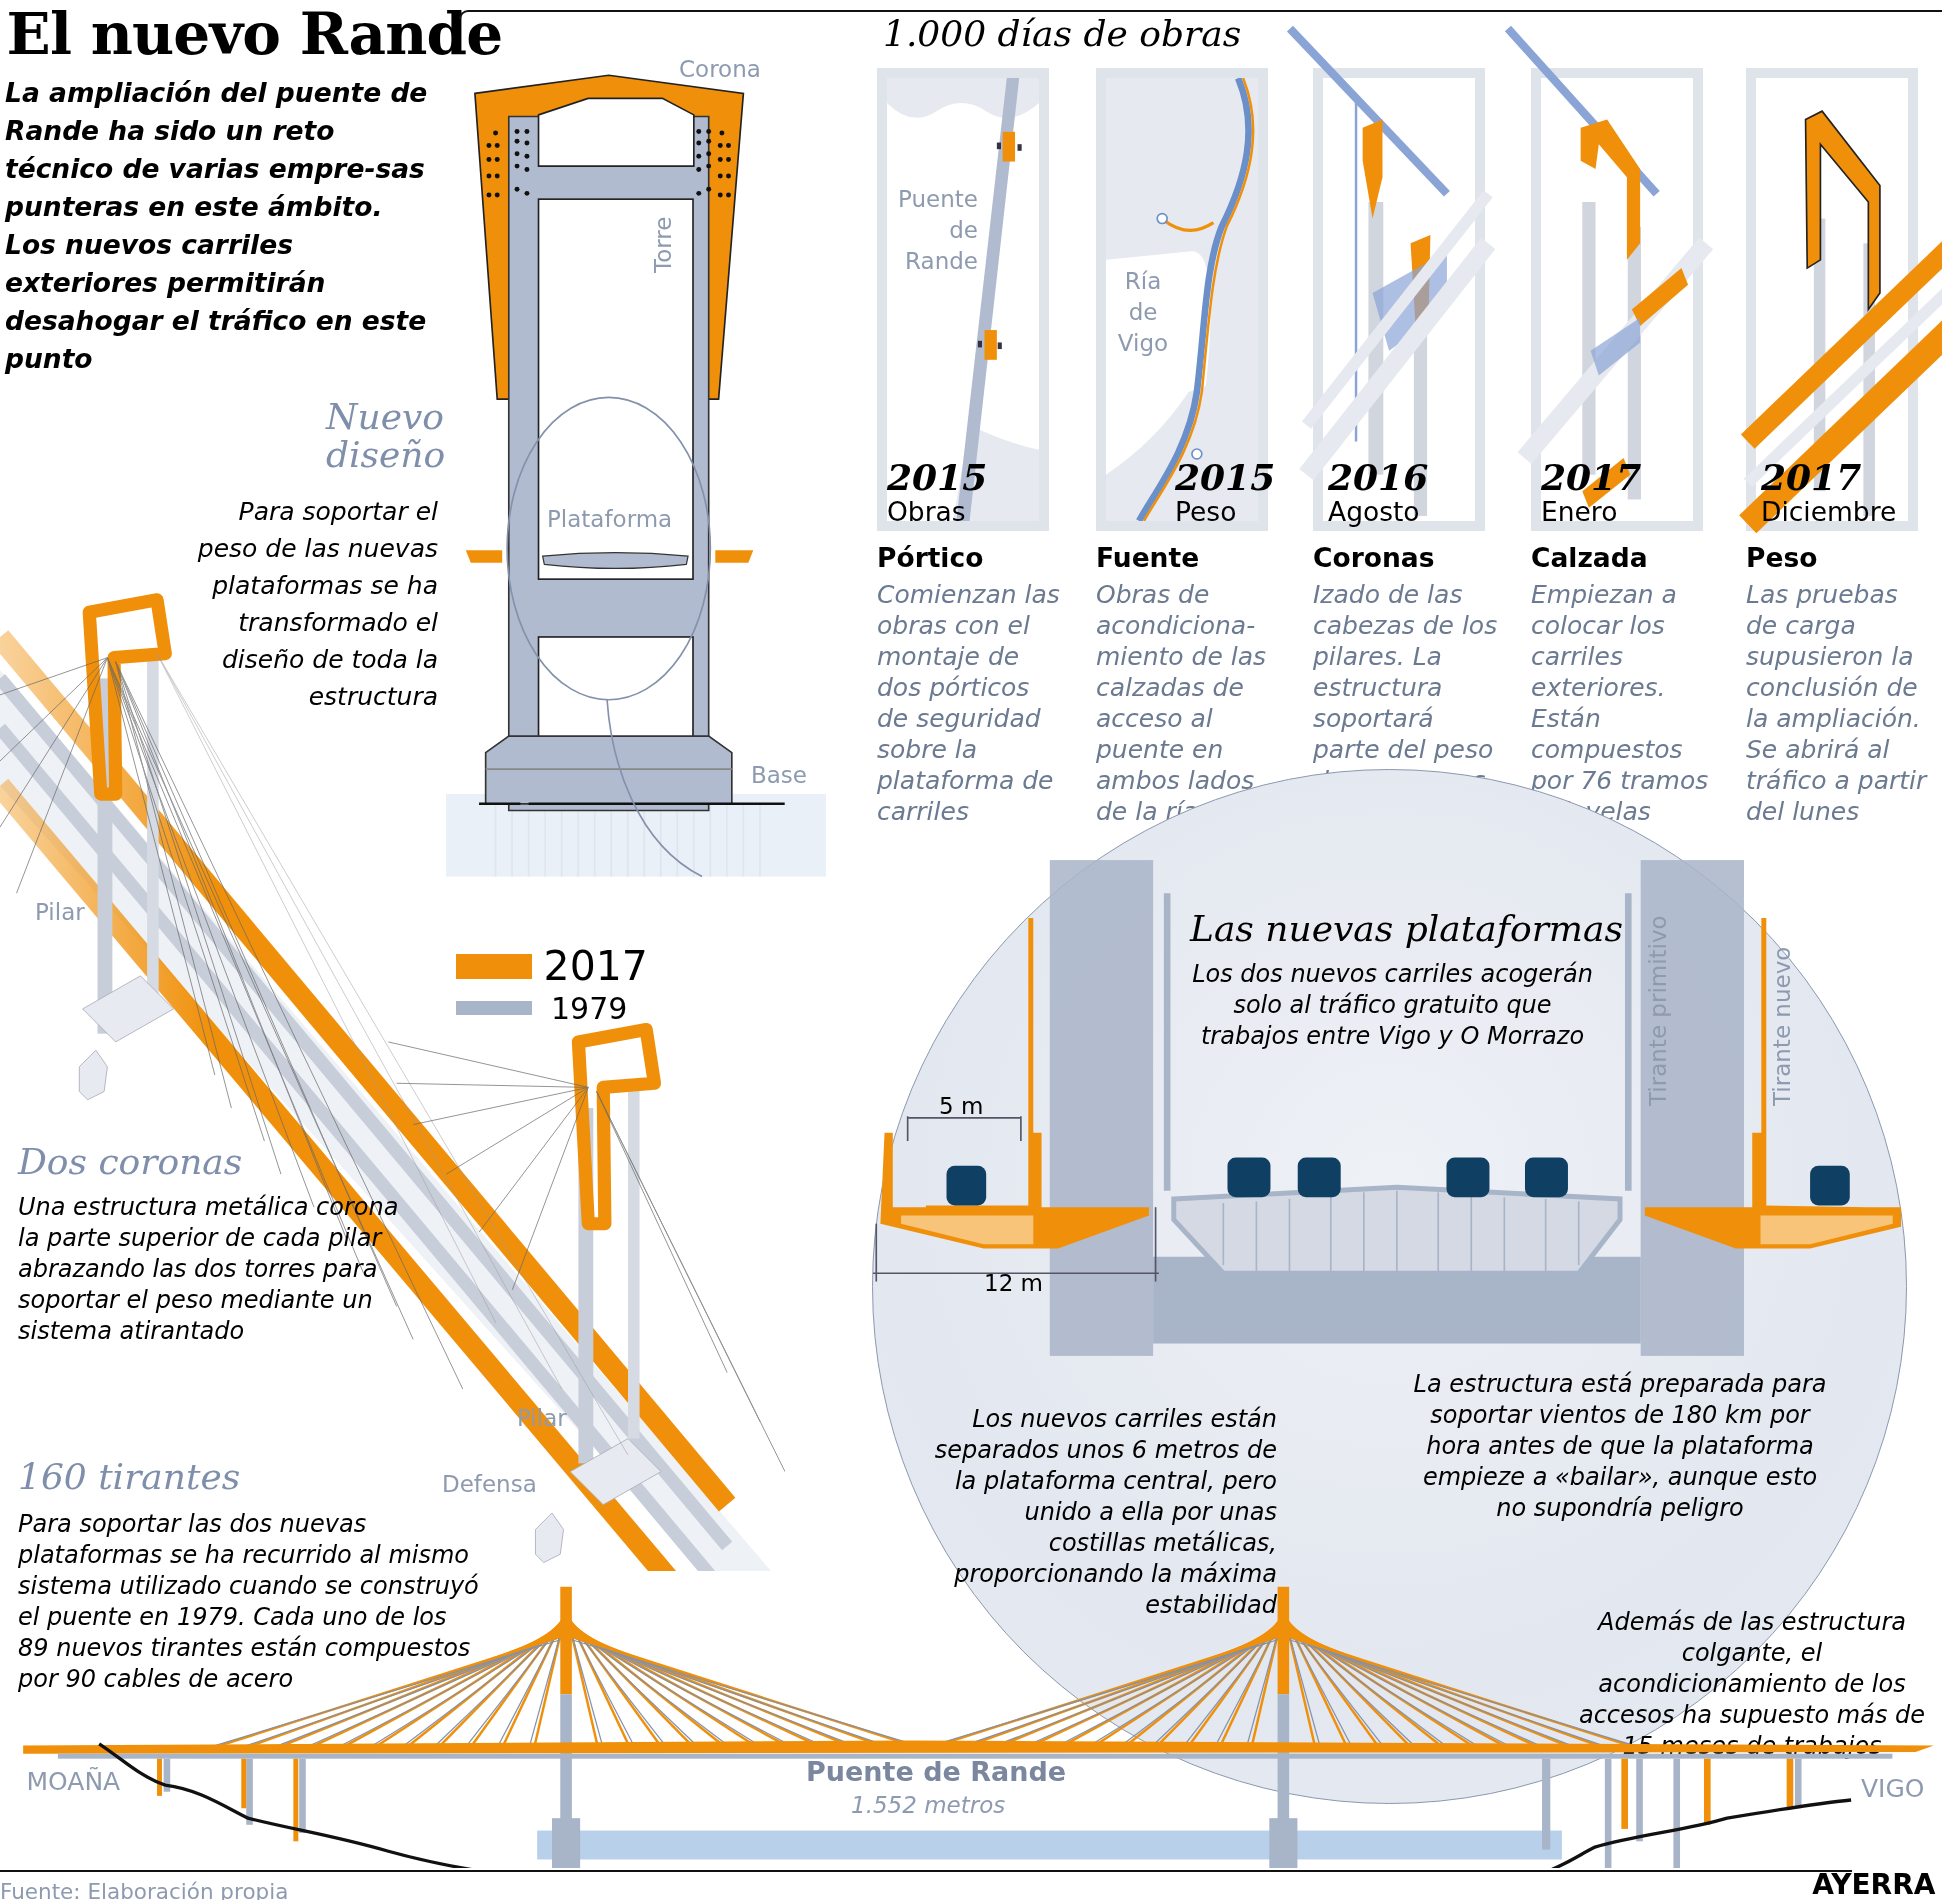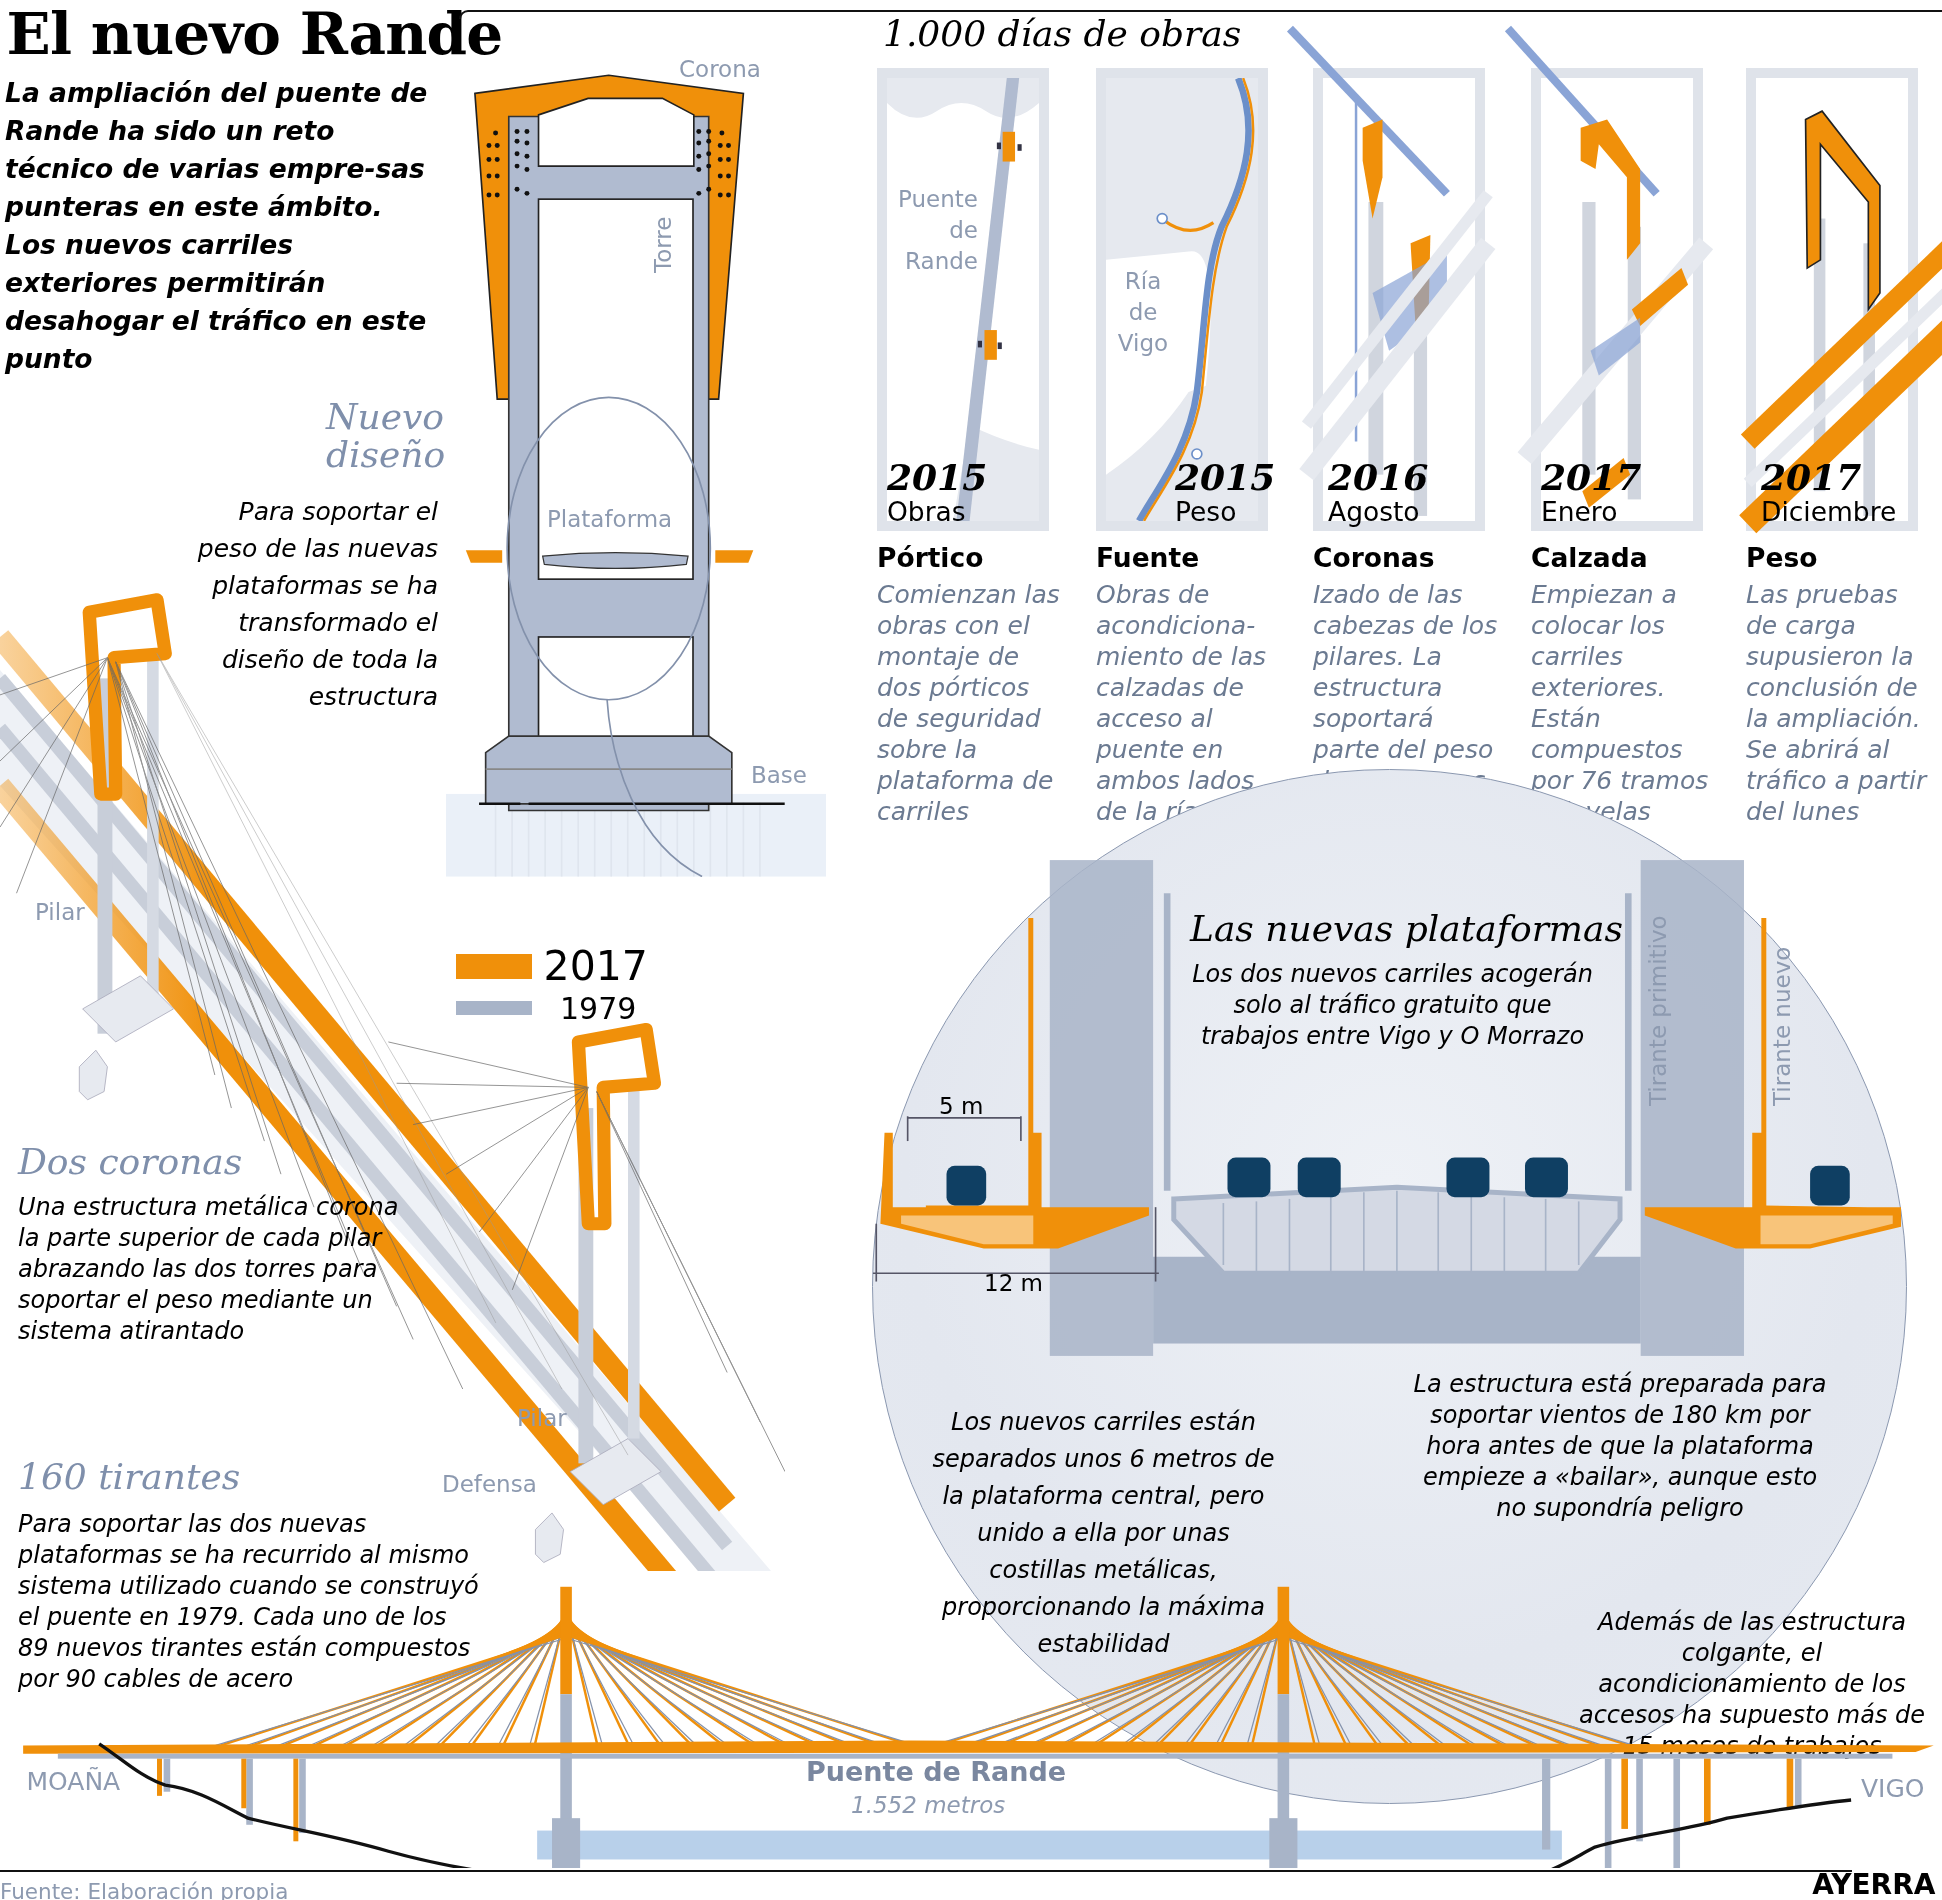--- a/index.html
+++ b/index.html
@@ -127,21 +127,21 @@
 </div>
 <div class="abs sans body-it" style="left:178px;top:493px;width:260px;text-align:right;line-height:37px;">Para soportar el peso de las nuevas plataformas se ha transformado el diseño de toda la estructura</div>
 
 <div class="abs" style="left:456px;top:942px">
   <div style="display:flex;align-items:center;height:48px">
     <span style="display:inline-block;width:76px;height:25px;background:#f0900a"></span>
     <span class="sans" style="font-size:41px;margin-left:11.6px">2017</span>
   </div>
   <div style="display:flex;align-items:center;height:36px">
     <span style="display:inline-block;width:76px;height:13.2px;background:#a8b4c8"></span>
-    <span class="sans" style="font-size:30px;margin-left:28px">1979</span>
+    <span class="sans" style="font-size:30px;margin-left:19px">1979</span>
   </div>
 </div>
 
 <svg class="abs" style="left:0;top:579px" width="785" height="992" viewBox="0 0 950 1200">
   <defs>
     <linearGradient id="fadeL" x1="0" y1="0" x2="1" y2="0">
         <stop offset="0" stop-color="#f0900a" stop-opacity="0.4"></stop>
         <stop offset="0.3" stop-color="#f0900a"></stop>
       </linearGradient>
   </defs>
@@ -377,21 +377,21 @@
     <rect x="795" y="360" width="52" height="48" rx="10"></rect>
     <rect x="1140" y="370" width="48" height="48" rx="10"></rect>
   </g>
 </svg>
 <div class="abs serif" style="left:1190px;top:908px;font-size:36px;font-style:italic">Las nuevas plataformas</div>
 <div class="abs sans" style="left:1190px;top:959px;width:405px;text-align:center;font-size:24px;font-style:italic;line-height:31px">Los dos nuevos carriles acogerán solo al tráfico gratuito que trabajos entre Vigo y O Morrazo</div>
 <div class="abs sans lbl" style="left:1645px;top:1106px;transform:rotate(-90deg);transform-origin:left top;font-size:23px">Tirante primitivo</div>
 <div class="abs sans lbl" style="left:1769px;top:1106px;transform:rotate(-90deg);transform-origin:left top;font-size:23px">Tirante nuevo</div>
 <div class="abs sans" style="left:939px;top:1093px;font-size:23px">5 m</div>
 <div class="abs sans" style="left:984px;top:1270px;font-size:23px">12 m</div>
-<div class="abs sans" style="left:930px;top:1404px;width:347px;text-align:center;font-size:24px;font-style:italic;line-height:37px">Los nuevos carriles están separados unos 6 metros de la plataforma central, pero unido a ella por unas costillas metálicas, proporcionando la máxima estabilidad</div>
+<div class="abs sans" style="left:930px;top:1404px;width:347px;text-align:right;font-size:24px;font-style:italic;line-height:31px">Los nuevos carriles están separados unos 6 metros de la plataforma central, pero unido a ella por unas costillas metálicas, proporcionando la máxima estabilidad</div>
 <div class="abs sans" style="left:1405px;top:1369px;width:430px;text-align:center;font-size:24px;font-style:italic;line-height:31px">La estructura está preparada para soportar vientos de 180 km por hora antes de que la plataforma empieze a «bailar», aunque esto no supondría peligro</div>
 <div class="abs sans" style="left:1570px;top:1607px;width:364px;text-align:center;font-size:24px;font-style:italic;line-height:31px">Además de las estructura colgante, el acondicionamiento de los accesos ha supuesto más de 15 meses de trabajos</div>
 
 <svg class="abs" style="left:0;top:1570px" width="1942" height="298" id="profile-svg" viewBox="0 0 2350 360">
   <rect x="650" y="315" width="1240" height="35" fill="#b8d0ea"></rect>
   <g id="cables">
       <line x1="685" y1="48" x2="647" y2="212" stroke="#f0900a" stroke-width="3"></line>
       <line x1="685" y1="52" x2="641" y2="212" stroke="#8391ab" stroke-width="1.5"></line>
       <line x1="685" y1="48" x2="723" y2="212" stroke="#f0900a" stroke-width="3"></line>
       <line x1="685" y1="52" x2="729" y2="212" stroke="#8391ab" stroke-width="1.5"></line>

